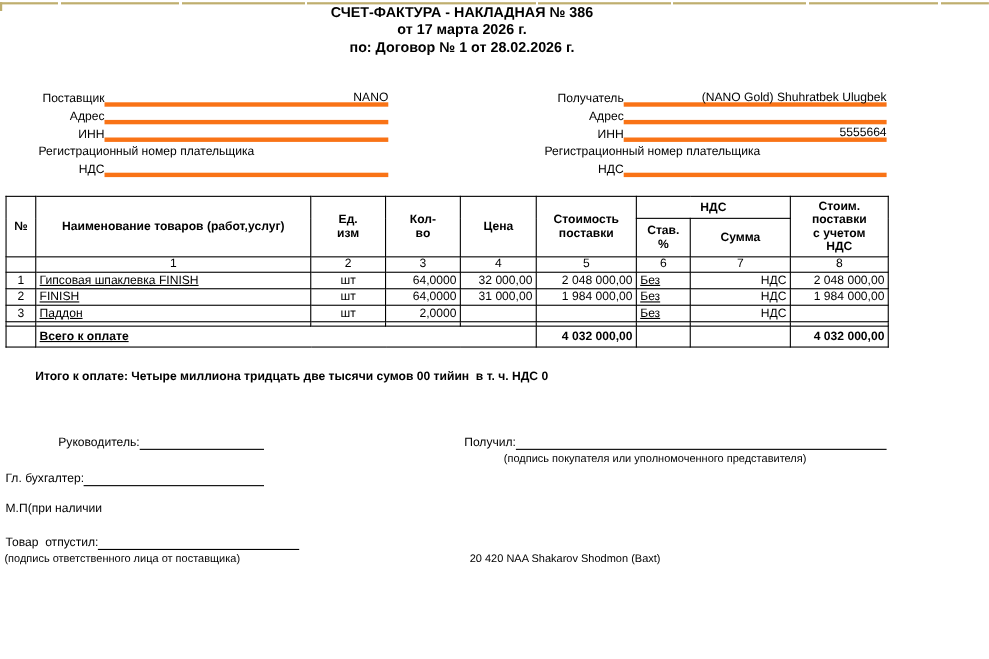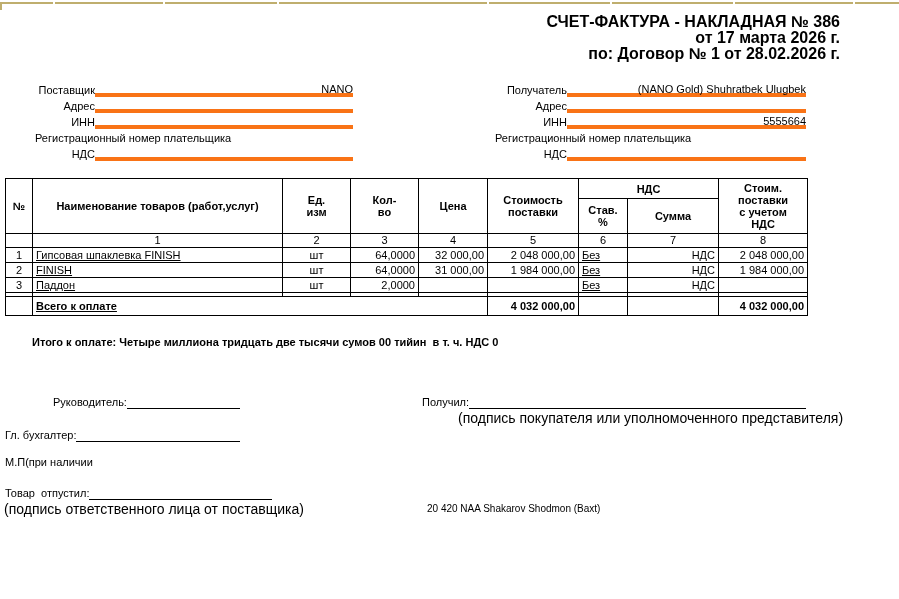--- a/index.html
+++ b/index.html
@@ -20,22 +20,22 @@
       #bfae6e 165px 277px, #fff 277px 279px,
       #bfae6e 279px 487px, #fff 487px 489px,
       #bfae6e 489px 610px, #fff 610px 612px,
       #bfae6e 612px 733px, #fff 733px 735px,
       #bfae6e 735px 853px, #fff 853px 855px,
       #bfae6e 855px 899px);
   }
   .gold-tick { position: absolute; top: 2px; left: 0; width: 2px; height: 8px; background: #bfae6e; }
 
   .title-block {
-    position: absolute; top: 14px; left: 0; width: 840px;
-    text-align: right; font-weight: bold; font-size: 16px; line-height: 16px;
+    position: absolute; top: 3px; left: 0; width: 840px;
+    text-align: center; font-weight: bold; font-size: 13px; line-height: 16px;
   }
 
   .party { position: absolute; top: 81px; }
   .party.left  { left: 35px;  width: 318px; }
   .party.right { left: 495px; width: 311px; }
   .party .row { display: flex; height: 16px; align-items: flex-end; text-align: right; }
   .party .lbl { flex: none; line-height: 14px; }
   .party.left  .lbl { width: 60px; }
   .party.right .lbl { width: 72px; }
   .party .val { flex: 1; border-bottom: 4px solid #f97316; height: 15px; line-height: 14px; }
@@ -60,21 +60,21 @@
   td.c { text-align: center; } td.r { text-align: right; } td.l { text-align: left; text-decoration: underline; }
 
   .grand-total {
     position: absolute; left: 32px; top: 336px;
     font-weight: bold; white-space: pre;
   }
 
   .sig { position: absolute; display: flex; align-items: flex-end; height: 14px; }
   .sig .lbl { flex: none; white-space: pre; line-height: 13px; }
   .sig .line { flex: 1; border-bottom: 1px solid #000; height: 12px; }
-  .note { position: absolute; font-size: 14px; line-height: 12px; }
+  .note { position: absolute; font-size: 10px; line-height: 12px; }
 
   #sig-director   { left: 5px;   top: 395px; width: 235px; padding-left: 48px; }
   #sig-received   { left: 422px; top: 395px; width: 384px; }
   #received-note  { left: 458px; top: 412px; }
   #sig-accountant { left: 5px;   top: 428px; width: 235px; }
   #stamp-label    { position: absolute; left: 5px; top: 456px; }
   #sig-released   { left: 5px;   top: 486px; width: 267px; }
   #released-note  { left: 4px;   top: 503px; }
   #footer-ref     { left: 427px; top: 503px; font-size: 10px; }
 </style>

